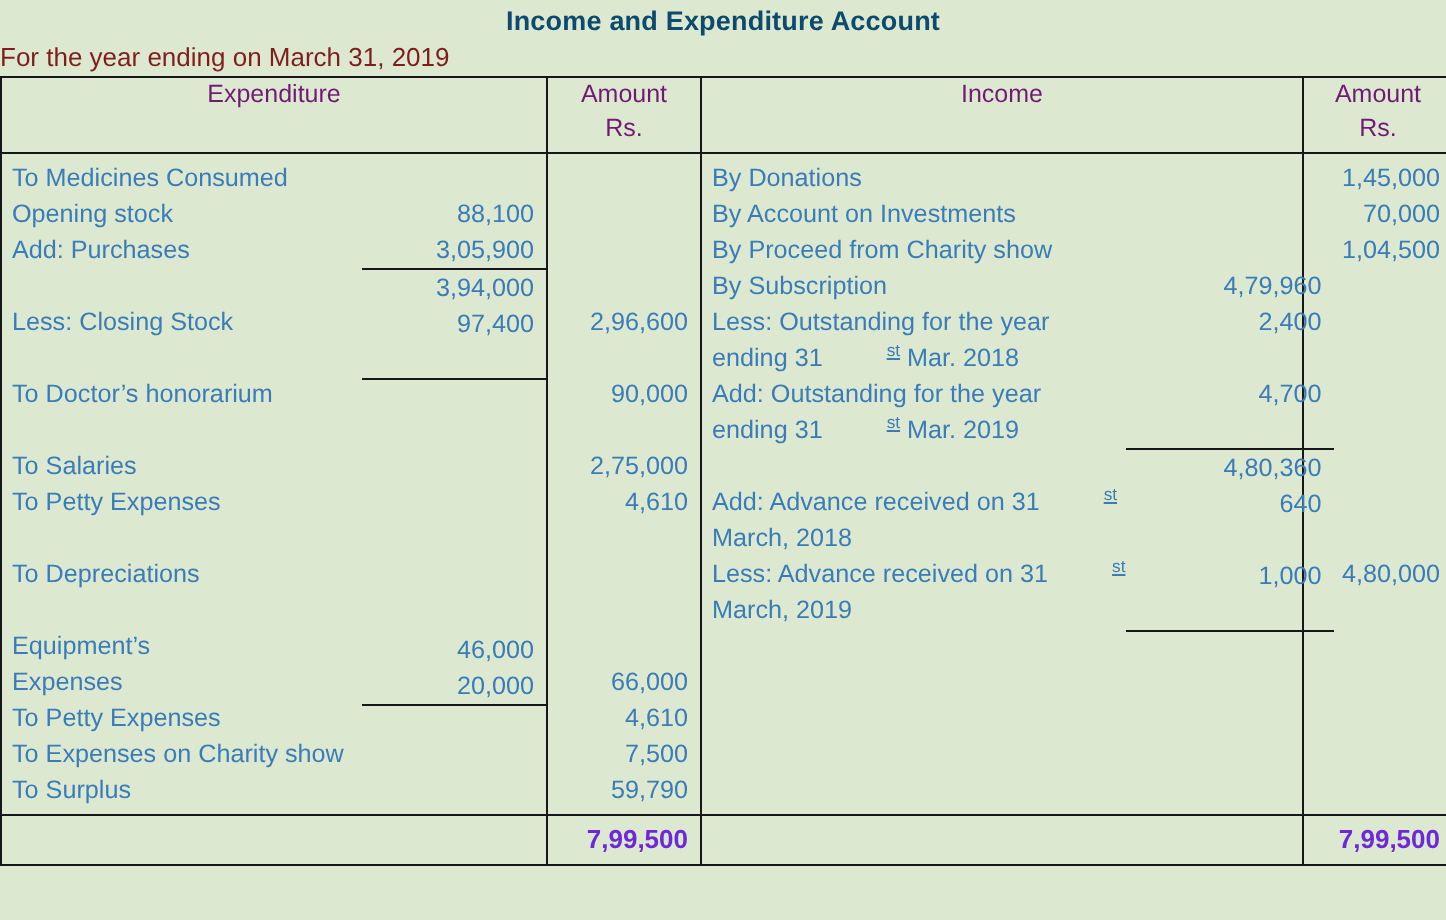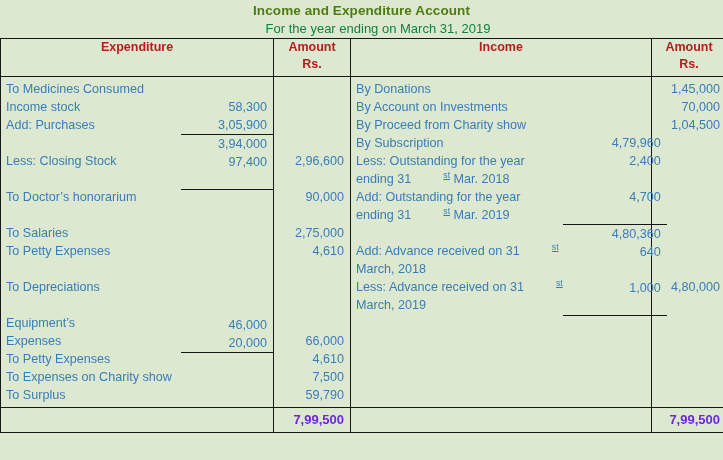--- a/index.html
+++ b/index.html
@@ -17,49 +17,47 @@
     position: relative;
     width: 723px;
     height: 460px;
     background: #dce9d0;
     box-sizing: border-box;
   }
   .title {
     text-align: center;
     font-size: 13.5px;
     font-weight: bold;
-    color: #4d7c0f;
+    color: #0c4a6e;
     line-height: 19px;
     padding-top: 1px;
     letter-spacing: .1px;
   }
   .subtitle {
-    text-align: center;
     font-size: 13px;
-    color: #15803d;
+    color: #7f1d1d;
     line-height: 17px;
-    padding-left: 33px;
   }
   table.ledger {
     border-collapse: collapse;
     table-layout: fixed;
     width: 723px;
     margin-top: 1px;
   }
   table.ledger td, table.ledger th {
     border: 1px solid #17171b;
     padding: 0;
     vertical-align: top;
     background: #dce9d0;
   }
   thead th {
     background: #2e5496;
-    color: #b91c1c;
+    color: #701a75;
     font-size: 12.5px;
-    font-weight: bold;
+    font-weight: normal;
     text-align: center;
     height: 37px;
     vertical-align: middle;
     line-height: 17px;
   }
   .col-part { width: 272px; }
   .col-pamt { width: 76px; }
   .col-inc  { width: 300px; }
   .col-iamt { width: 74px; }
 
@@ -140,41 +138,41 @@
           <span>Rs.</span>
         </th>
       </tr>
     </thead>
     <tbody>
       <tr>
         <td class="col-part">
           <div class="rows split">
             <div class="labels" id="exp-labels">
                 <div class="r lbl">To Medicines Consumed</div>
-                <div class="r lbl">Income stock</div>
+                <div class="r lbl">Opening stock</div>
                 <div class="r lbl">Add: Purchases</div>
                 <div class="r lbl blank">&nbsp;</div>
                 <div class="r lbl">Less: Closing Stock</div>
                 <div class="r lbl blank">&nbsp;</div>
                 <div class="r lbl">To Doctor’s honorarium</div>
                 <div class="r lbl blank">&nbsp;</div>
                 <div class="r lbl">To Salaries</div>
                 <div class="r lbl">To Petty Expenses</div>
                 <div class="r lbl blank">&nbsp;</div>
                 <div class="r lbl">To Depreciations</div>
                 <div class="r lbl blank">&nbsp;</div>
                 <div class="r lbl">Equipment’s</div>
                 <div class="r lbl">Expenses</div>
                 <div class="r lbl">To Petty Expenses</div>
                 <div class="r lbl">To Expenses  on Charity show</div>
                 <div class="r lbl">To Surplus</div>
               </div>
             <div class="subamt" id="exp-sub">
                 <div class="r num blank">&nbsp;</div>
-                <div class="r num">58,300</div>
+                <div class="r num">88,100</div>
                 <div class="r num">3,05,900</div>
                 <div class="r num ruled-top">3,94,000</div>
                 <div class="r num">97,400</div>
                 <div class="r num blank">&nbsp;</div>
                 <div class="r num blank ruled-top">&nbsp;</div>
                 <div class="r num blank">&nbsp;</div>
                 <div class="r num blank">&nbsp;</div>
                 <div class="r num blank">&nbsp;</div>
                 <div class="r num blank">&nbsp;</div>
                 <div class="r num blank">&nbsp;</div>

